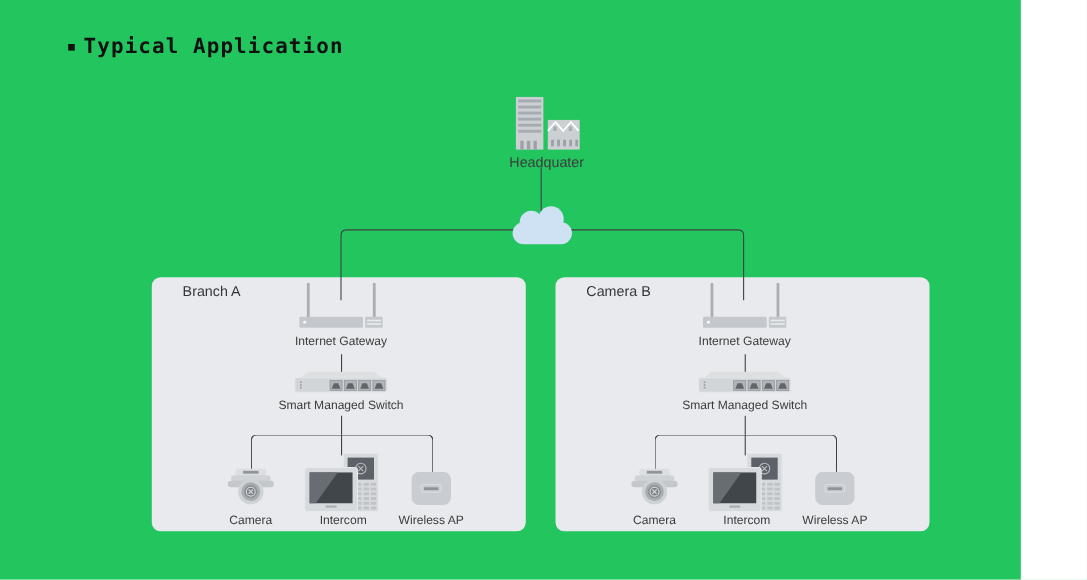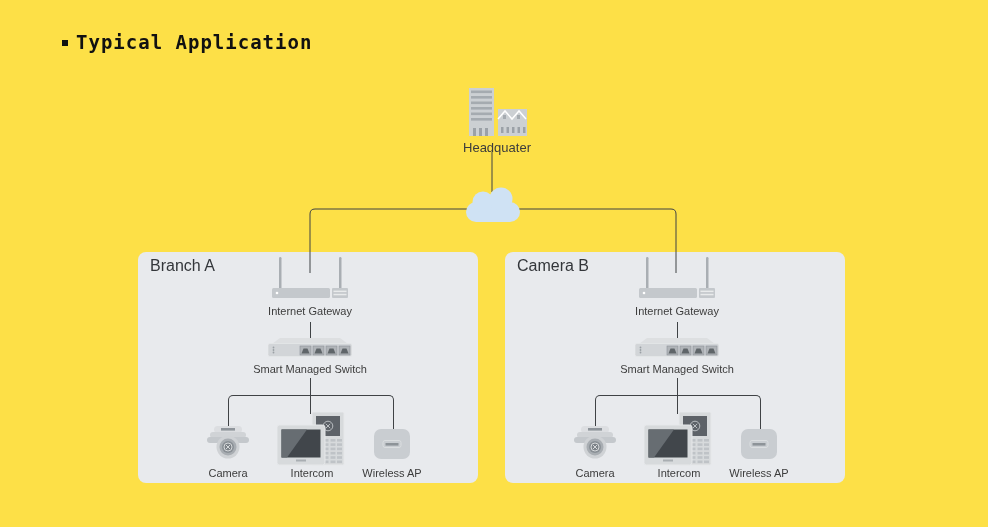--- a/index.html
+++ b/index.html
@@ -1,39 +1,39 @@
 <!DOCTYPE html>
 <html><head>
 <meta charset="utf-8">
 <style>
   html,body{margin:0;padding:0;background:#fff;}
   .stage{
-    position:relative;width:988px;height:527px;background:#fde047;overflow:hidden;
-    font-family:"Liberation Sans",sans-serif;color:#3c3c3c;
+    position:relative;width:892px;height:527px;background:#22c55e;overflow:hidden;
+    font-family:"Liberation Sans",sans-serif;color:#3c3c3c;padding-left:36px;
   }
   
   .title-row{position:absolute;left:62px;top:31px;display:flex;align-items:center;gap:8px;}
   .title-bullet{width:6px;height:6px;background:#111;display:inline-block;margin-top:2px;}
   .title-text{
     font-family:"DejaVu Sans Mono",monospace;font-weight:bold;font-size:19px;
     letter-spacing:1px;color:#111;white-space:nowrap;
   }
   
   .connectors{position:absolute;left:0;top:0;width:988px;height:527px;pointer-events:none;z-index:5;}
   
   .hq{position:absolute;left:452px;top:88px;width:90px;text-align:center;z-index:6;}
   .hq svg{display:block;margin:0 auto;}
   .hq-label{font-size:13px;color:#3c3c3c;margin-top:2px;}
   
   .cloud-svg{position:absolute;left:0;top:0;width:988px;height:527px;pointer-events:none;z-index:6;}
   
   .branch{
     position:absolute;top:252px;width:340px;height:231px;background:#e8eaed;border-radius:8px;z-index:1;
   }
-  .branch-label{position:absolute;left:12px;top:5px;font-size:16px;color:#33363a;}
+  .branch-label{position:absolute;left:28px;top:5px;font-size:13px;color:#33363a;}
   .node-label{
     position:absolute;transform:translateX(-50%);white-space:nowrap;font-size:11px;color:#3c3c3c;
   }
   .vline{position:absolute;width:1px;background:#3f4245;}
   .bus{
     position:absolute;left:90px;top:143px;width:164px;height:33px;
     border-top:1px solid #3f4245;border-left:1px solid #3f4245;border-right:1px solid #3f4245;
     border-top-left-radius:5px;border-top-right-radius:5px;
   }
   .icon-abs{position:absolute;}

